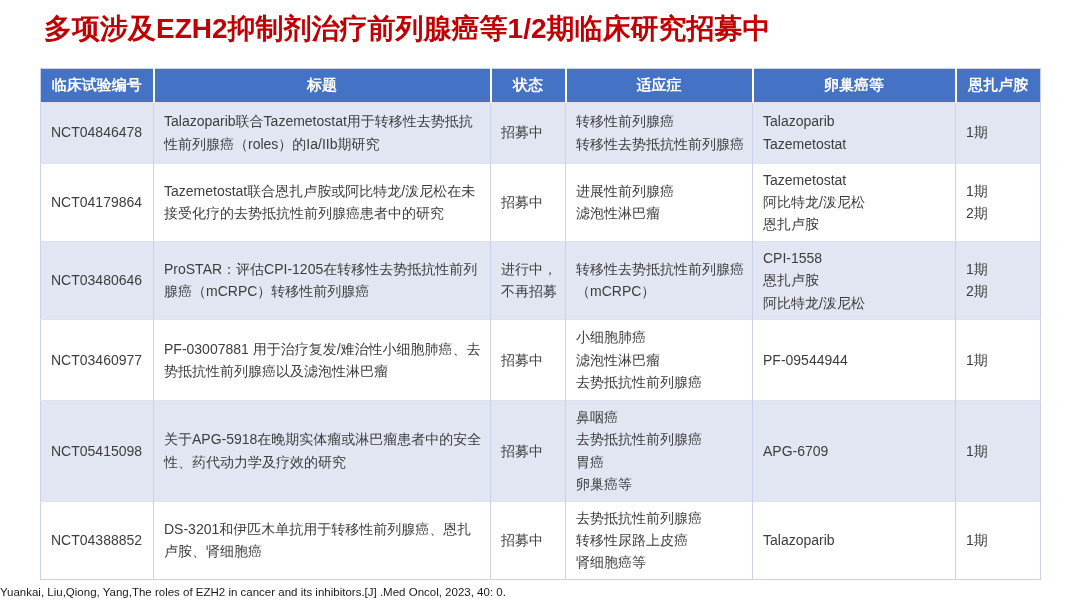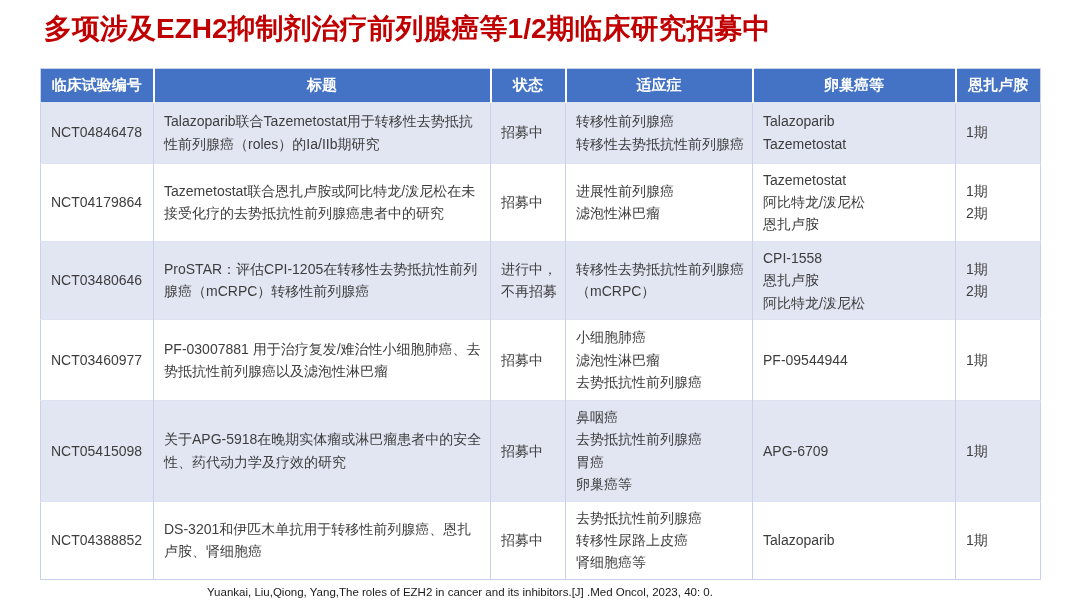--- a/index.html
+++ b/index.html
@@ -66,21 +66,20 @@
   tr.plain td { background: #ffffff; }
   tr.r1 td { height: 50px; }
   tr.r2 td { height: 67px; }
   tr.r3 td { height: 66px; }
   tr.r4 td { height: 70px; }
   tr.r5 td { height: 85px; }
   tr.r6 td { height: 67px; }
   .footer {
     width: 920px;
     margin-top: 6px;
-    text-align: center;
     font-size: 11.5px;
     color: #1a1a1a;
   }
 </style>
 </head>
 <body>
 
 <div class="slide">
 
   <h1 class="page-title">多项涉及EZH2抑制剂治疗前列腺癌等1/2期临床研究招募中</h1>

